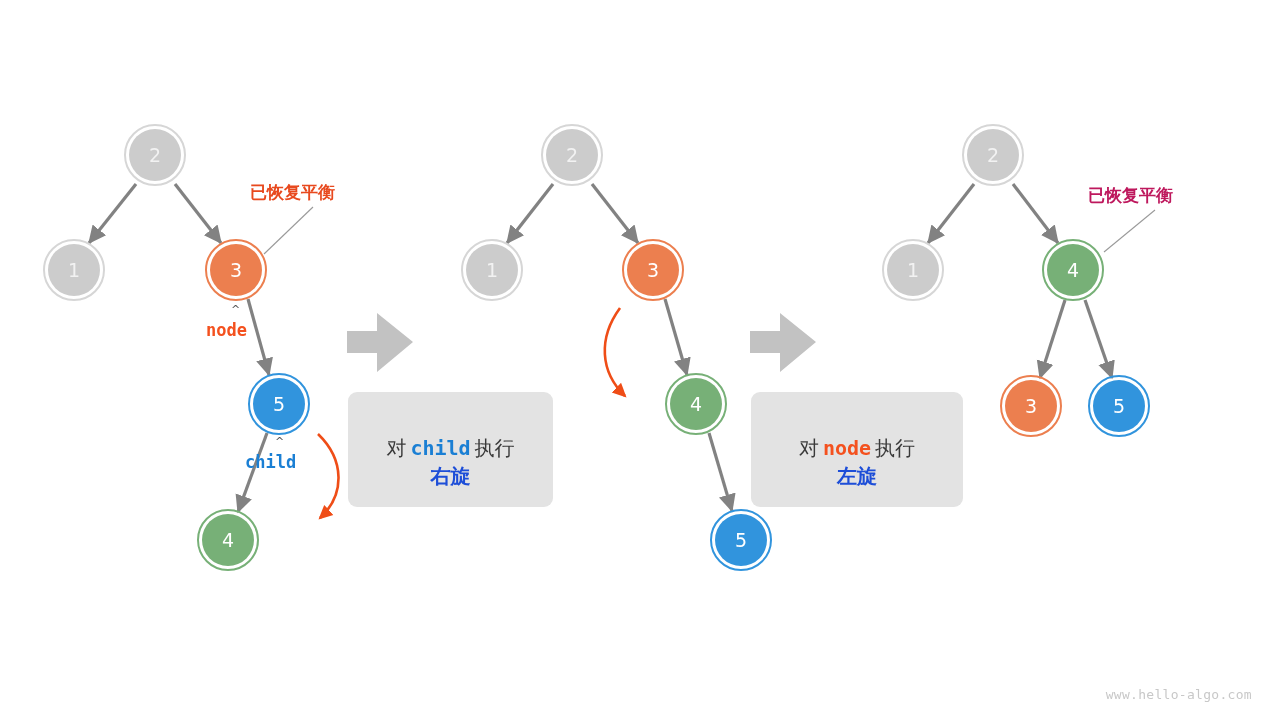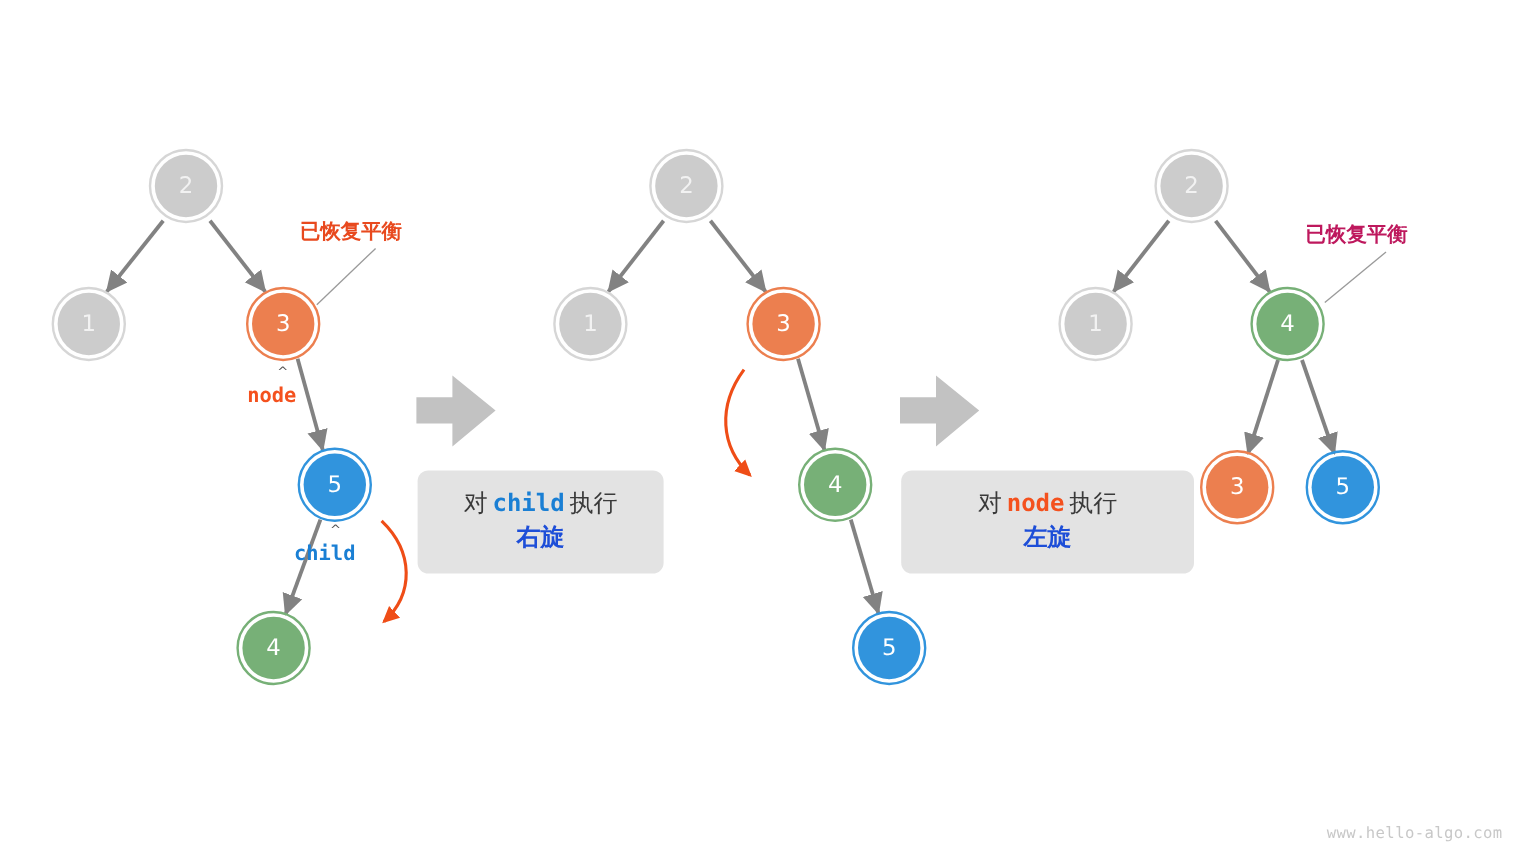--- a/index.html
+++ b/index.html
@@ -102,20 +102,21 @@
     text-align: center;
     box-sizing: border-box;
     user-select: none;
   }
   .stepbox .line1 {
     font-family: "DejaVu Sans", sans-serif;
     font-size: 20px;
     color: #3a3a3a;
     white-space: nowrap;
     line-height: 1.35;
+    margin-top: 29px;
   }
   .stepbox .line1 .code {
     font-family: "DejaVu Sans Mono", monospace;
     font-weight: bold;
     font-size: 20px;
     padding: 0 4px;
   }
   .code-blue   { color: #1a7fd4; }
   .code-orange { color: #f4511e; }
   .stepbox .line2 {
@@ -267,21 +268,21 @@
 
   <div class="anno anno-green" style="left:1088px; top:184px;">已恢复平衡</div>
 
   <div class="stepbox" style="left:348px; top:392px; width:205px;">
     <div class="line1">
       <span>对</span><span class="code code-blue">child</span><span>执行</span>
     </div>
     <div class="line2">右旋</div>
   </div>
 
-  <div class="stepbox" style="left:751px; top:392px; width:244px;">
+  <div class="stepbox" style="left:751px; top:392px; width:212px;">
     <div class="line1">
       <span>对</span><span class="code code-orange">node</span><span>执行</span>
     </div>
     <div class="line2">左旋</div>
   </div>
 
   <div class="watermark">www.hello-algo.com</div>
 
 </div>
 

